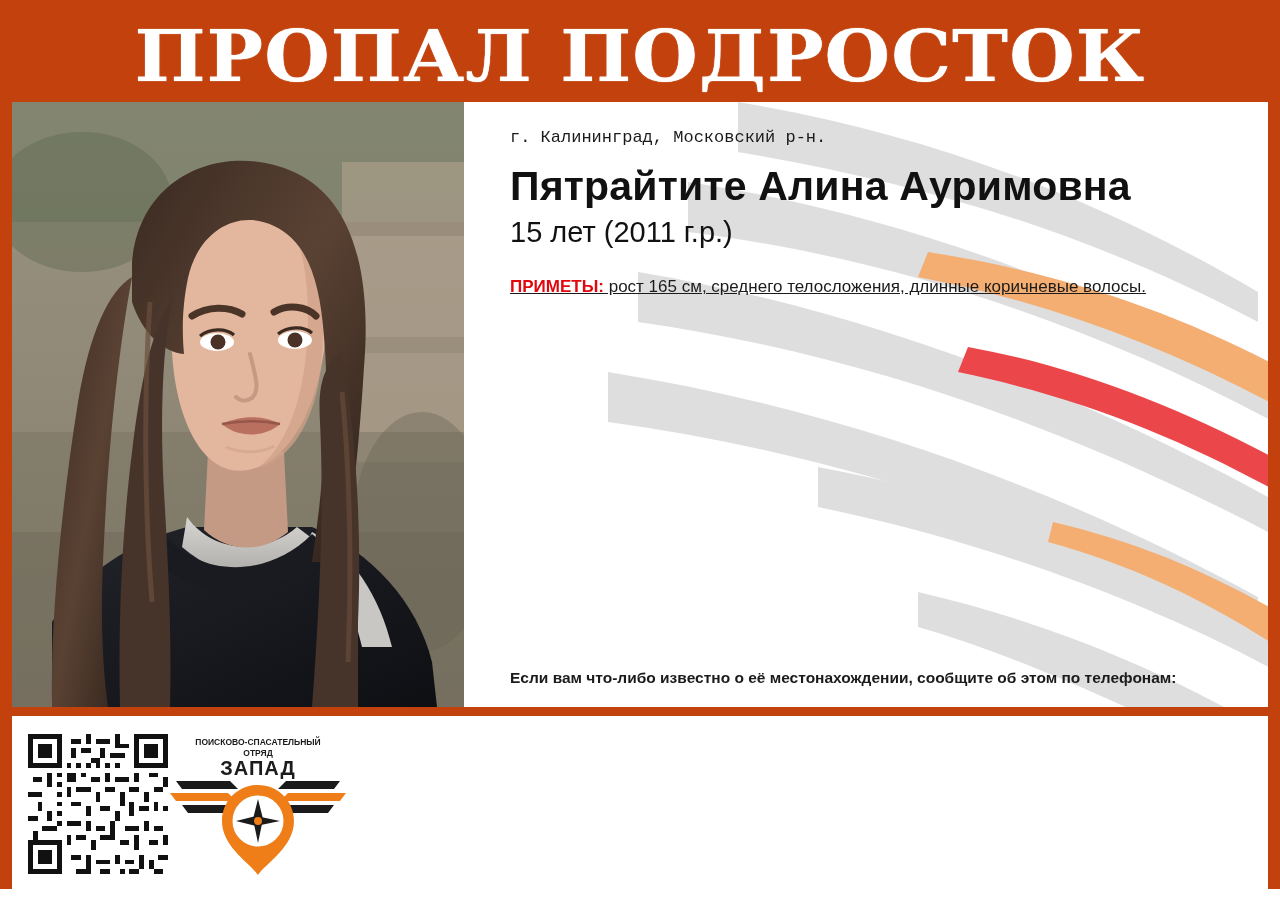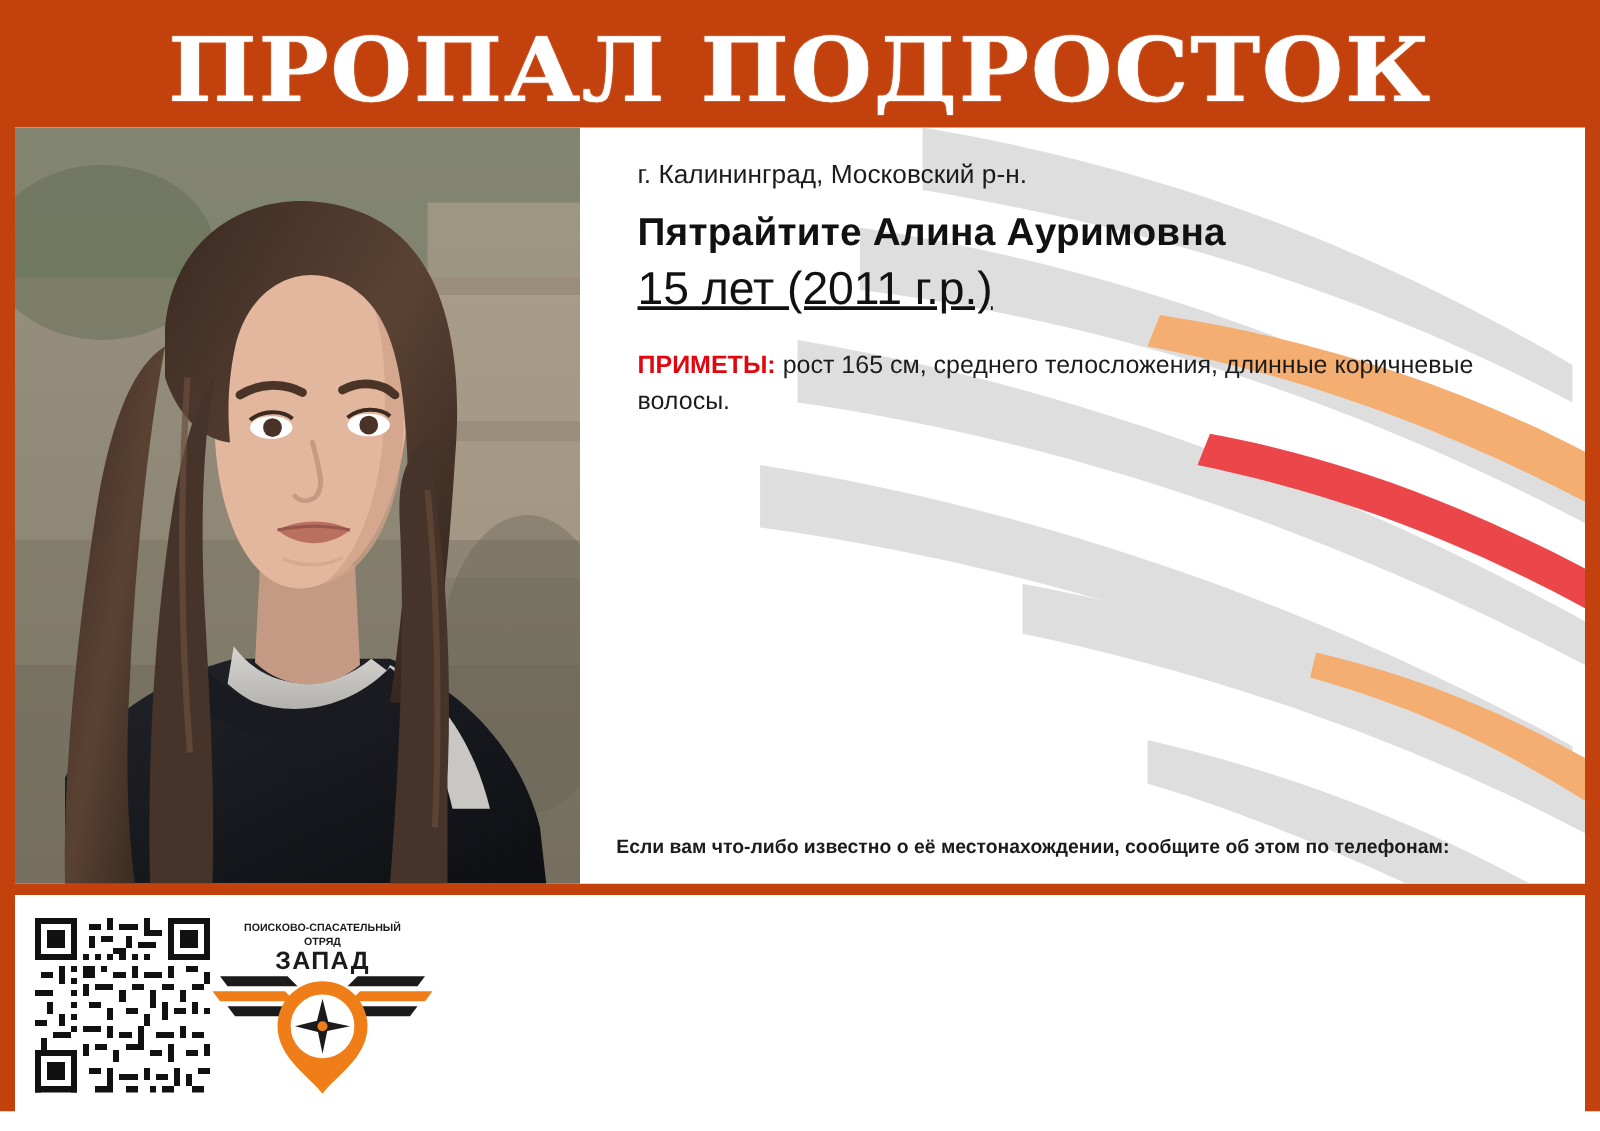--- a/index.html
+++ b/index.html
@@ -76,54 +76,54 @@
 
   .info {
     position: relative;
     z-index: 2;
     flex: 1 1 auto;
     padding: 26px 34px 0 46px;
     box-sizing: border-box;
   }
 
   .city {
-    font-size: 21px;
+    font-size: 17px;
     color: #1b1b1b;
     margin: 0 0 16px 0;
-    font-family: Liberation Sans, sans-serif;
+    font-family: Liberation Mono, monospace;
   }
   .name {
-    font-size: 31px;
+    font-size: 41px;
     font-weight: bold;
     color: #111;
     margin: 0 0 6px 0;
     letter-spacing: 0.2px;
   }
   .age {
-    font-size: 37px;
+    font-size: 29px;
     color: #111;
     margin: 0 0 26px 0;
-    text-decoration: underline;
   }
   .field {
-    font-size: 20px;
+    font-size: 17px;
     line-height: 1.45;
     color: #1b1b1b;
     margin: 0 0 26px 0;
     max-width: 700px;
+    text-decoration: underline;
   }
   .field .lbl {
     color: #e1070f;
     font-weight: bold;
   }
   .field.circ { margin-top: 34px; }
 
   .callout {
     position: absolute;
-    left: 29px;
+    left: 46px;
     bottom: 20px;
     font-size: 15.5px;
     font-weight: bold;
     color: #1b1b1b;
     white-space: nowrap;
   }
 
   
   .footer {
     position: relative;

